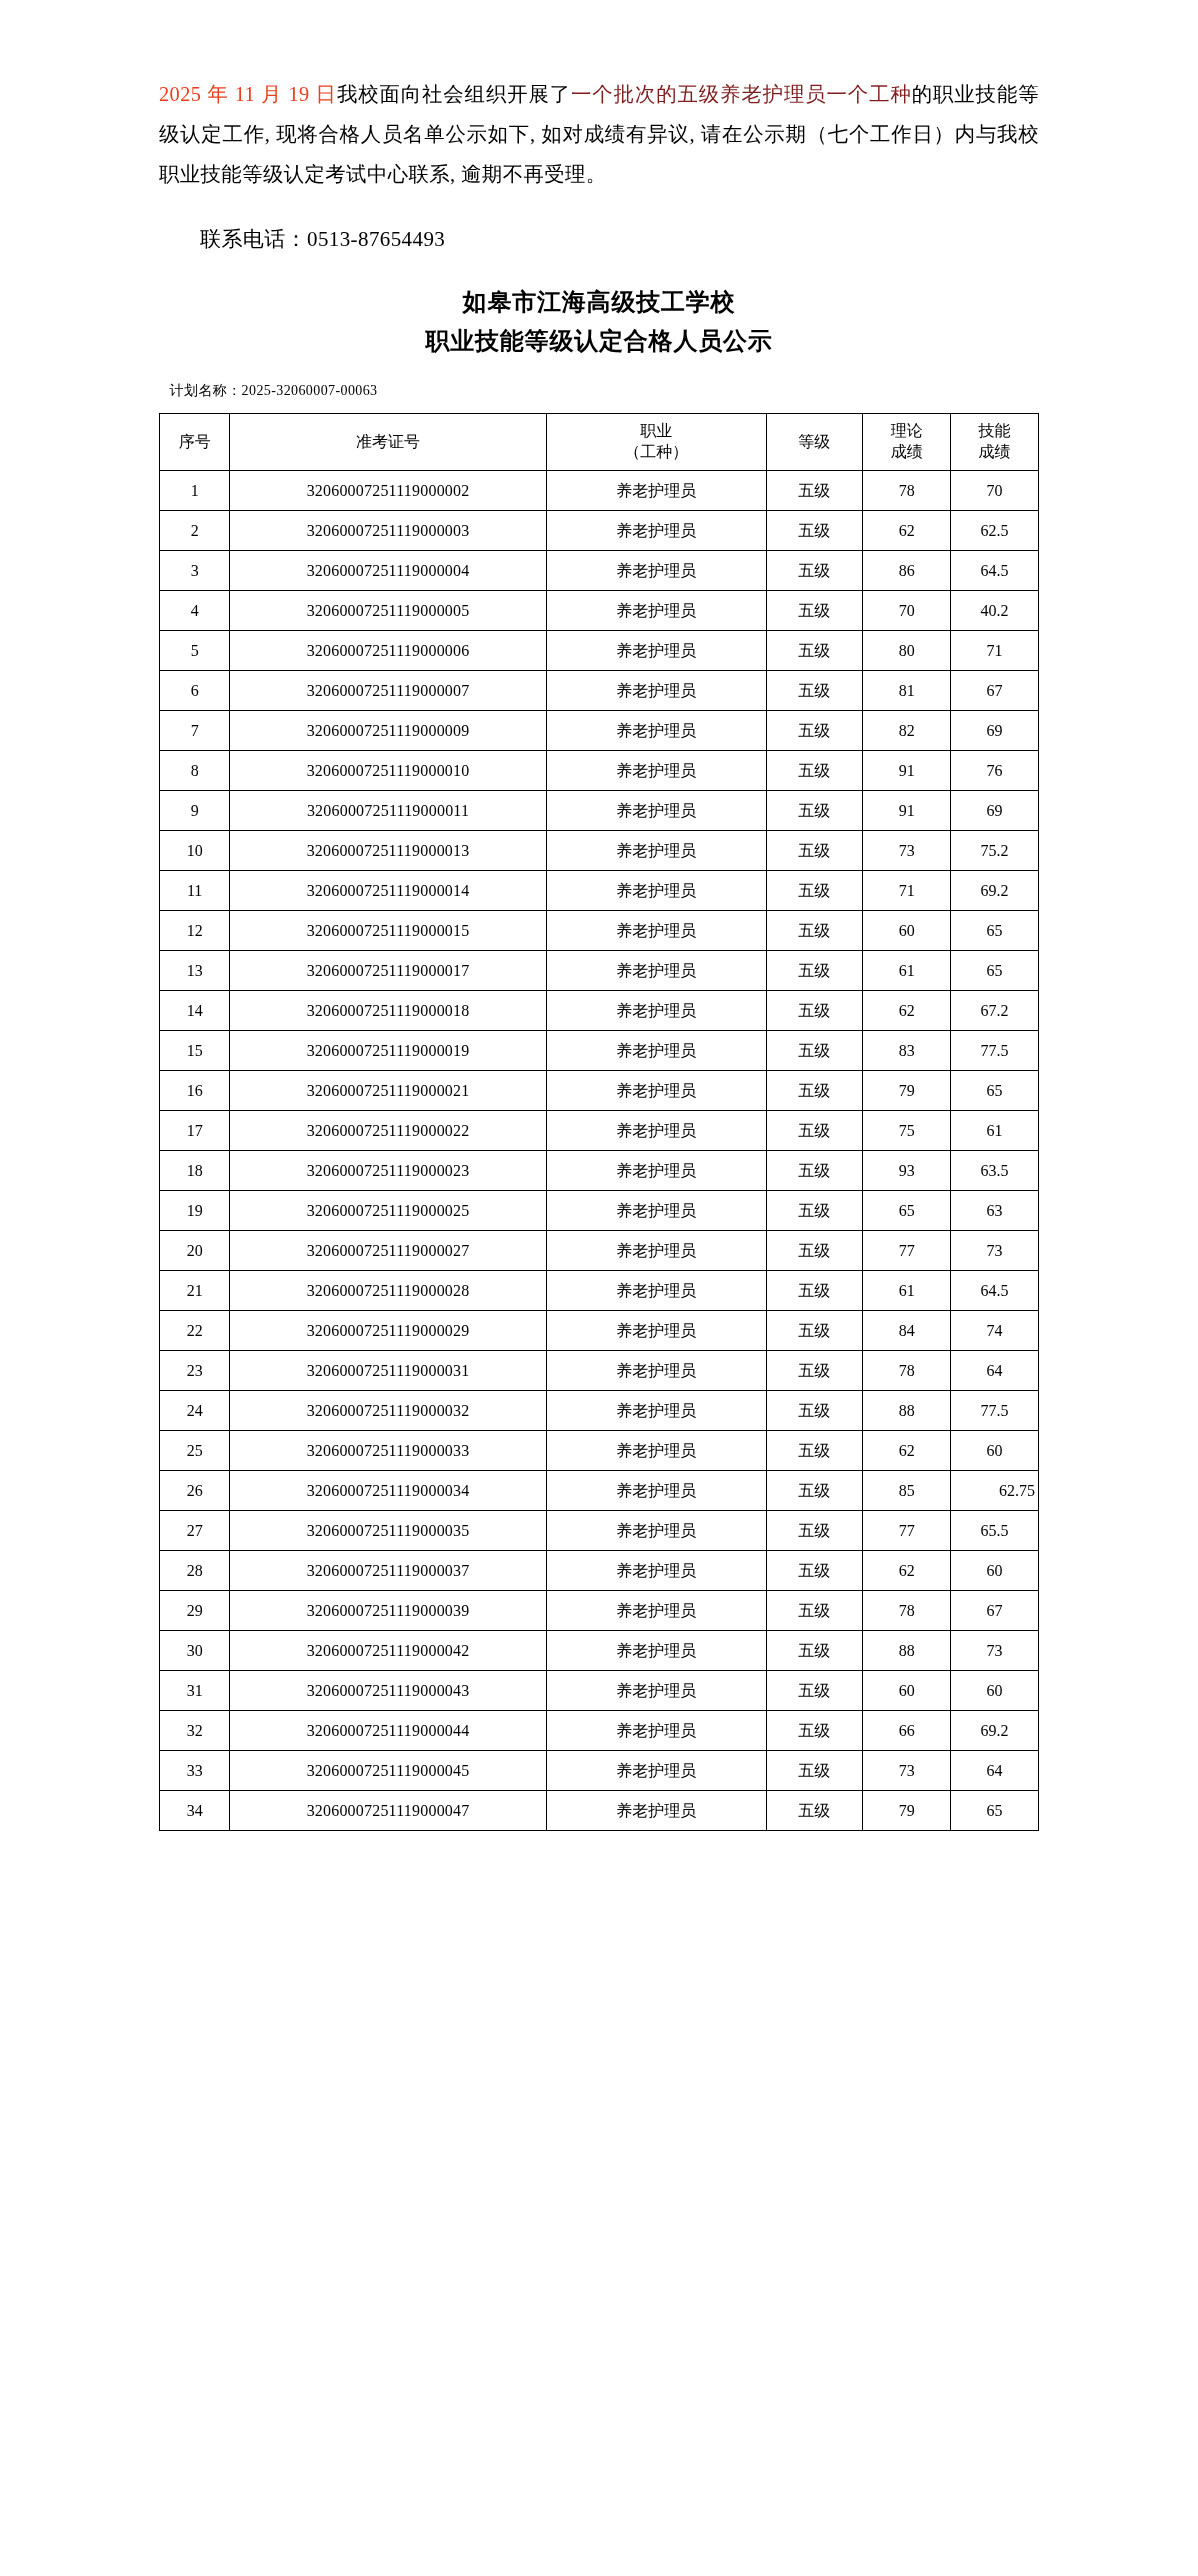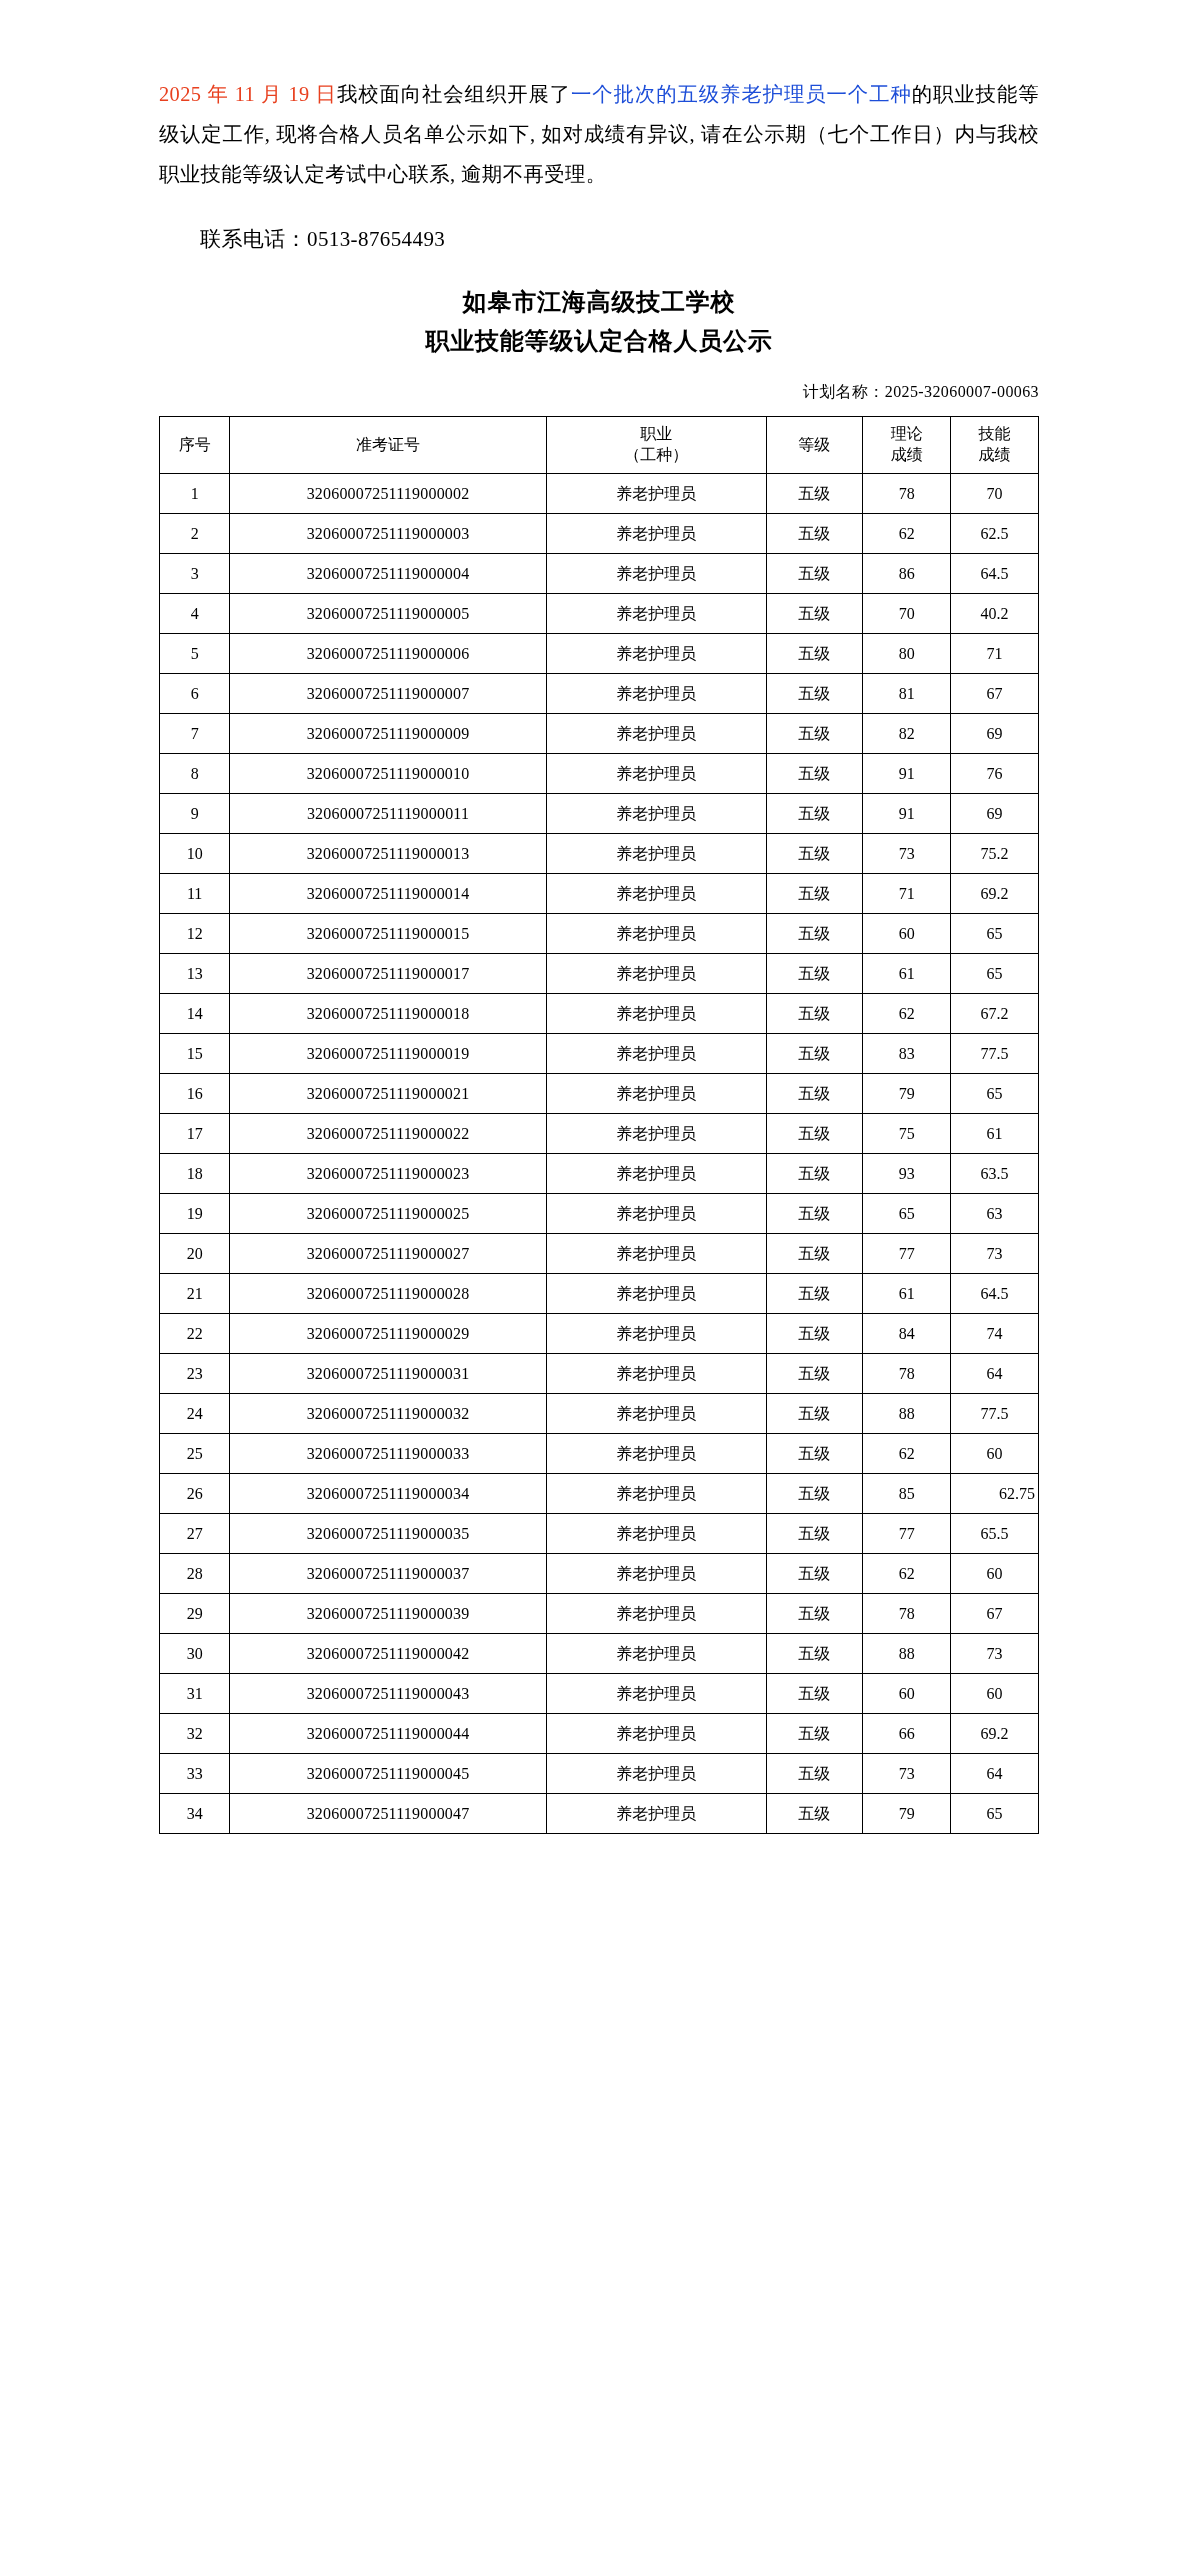--- a/index.html
+++ b/index.html
@@ -41,25 +41,24 @@
     text-align: center;
     margin: 4.5px 0 19.6px 0;
   }
   .title-line {
     font-size: 24px;
     font-weight: bold;
     line-height: 1.65;
     letter-spacing: 0.8px;
   }
   .plan-line {
-    font-size: 16px;
+    font-size: 14px;
     margin: 0 0 13.6px 0;
     text-indent: 10.6px;
     letter-spacing: 0.4px;
-    text-align: right;
   }
   table.grid {
     border-collapse: collapse;
     width: 100%;
     table-layout: fixed;
   }
   table.grid th, table.grid td {
     border: 0.8px solid #000000;
     text-align: center;
     vertical-align: middle;
@@ -94,21 +93,21 @@
     line-height: 1.2;
     padding: 0 3px;
     text-align: right;
   }
 </style>
 </head>
 <body>
 
 <div class="page">
 
-  <p class="intro"><span class="hl" style="color: rgb(232, 64, 31);">2025 年 11 月 19 日</span><span>我校面向社会组织开展了</span><span class="hl" style="color: #1d4ed8; margin-top: 40px;">一个批次的五级养老护理员一个工种</span><span>的职业技能等级认定工作, 现将合格人员名单公示如下, 如对成绩有异议, 请在公示期（七个工作日）内与我校职业技能等级认定考试中心联系, 逾期不再受理。</span></p>
+  <p class="intro"><span class="hl" style="color: rgb(232, 64, 31);">2025 年 11 月 19 日</span><span>我校面向社会组织开展了</span><span class="hl" style="color: #7f1d1d; margin-top: 40px;">一个批次的五级养老护理员一个工种</span><span>的职业技能等级认定工作, 现将合格人员名单公示如下, 如对成绩有异议, 请在公示期（七个工作日）内与我校职业技能等级认定考试中心联系, 逾期不再受理。</span></p>
 
   <p class="contact">联系电话：0513-87654493</p>
 
   <div class="title-block">
     <div class="title-line">如皋市江海高级技工学校</div>
     <div class="title-line">职业技能等级认定合格人员公示</div>
   </div>
 
   <p class="plan-line">
     <span>计划名称：</span><span>2025-32060007-00063</span>

